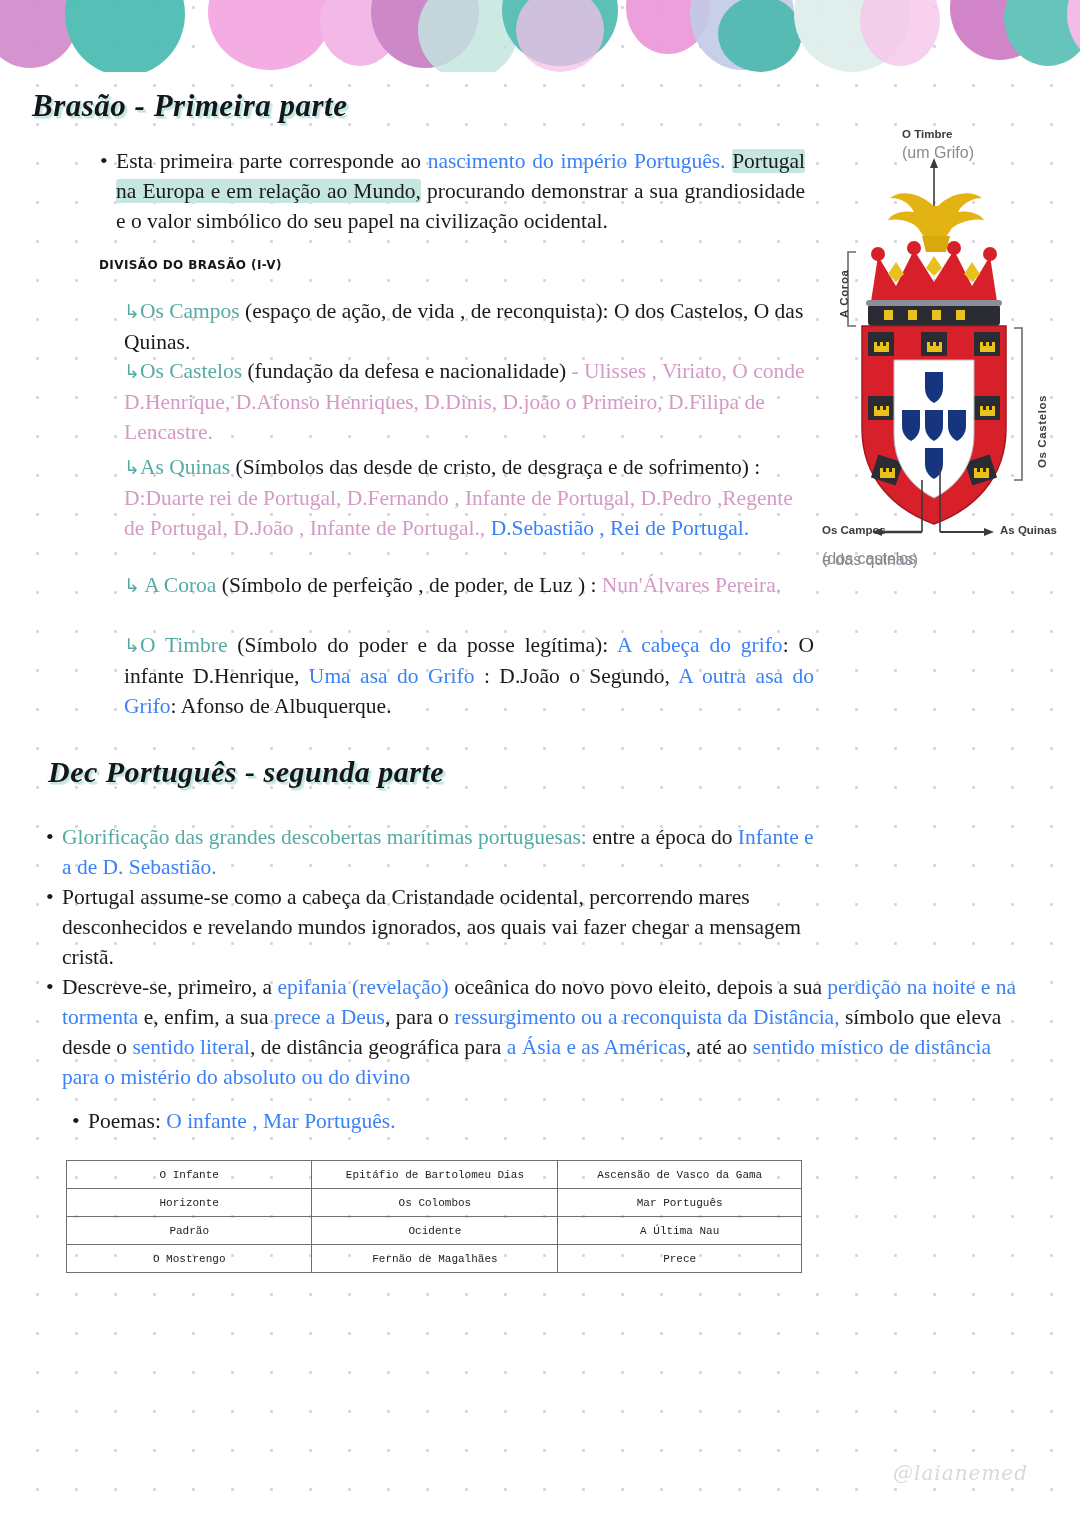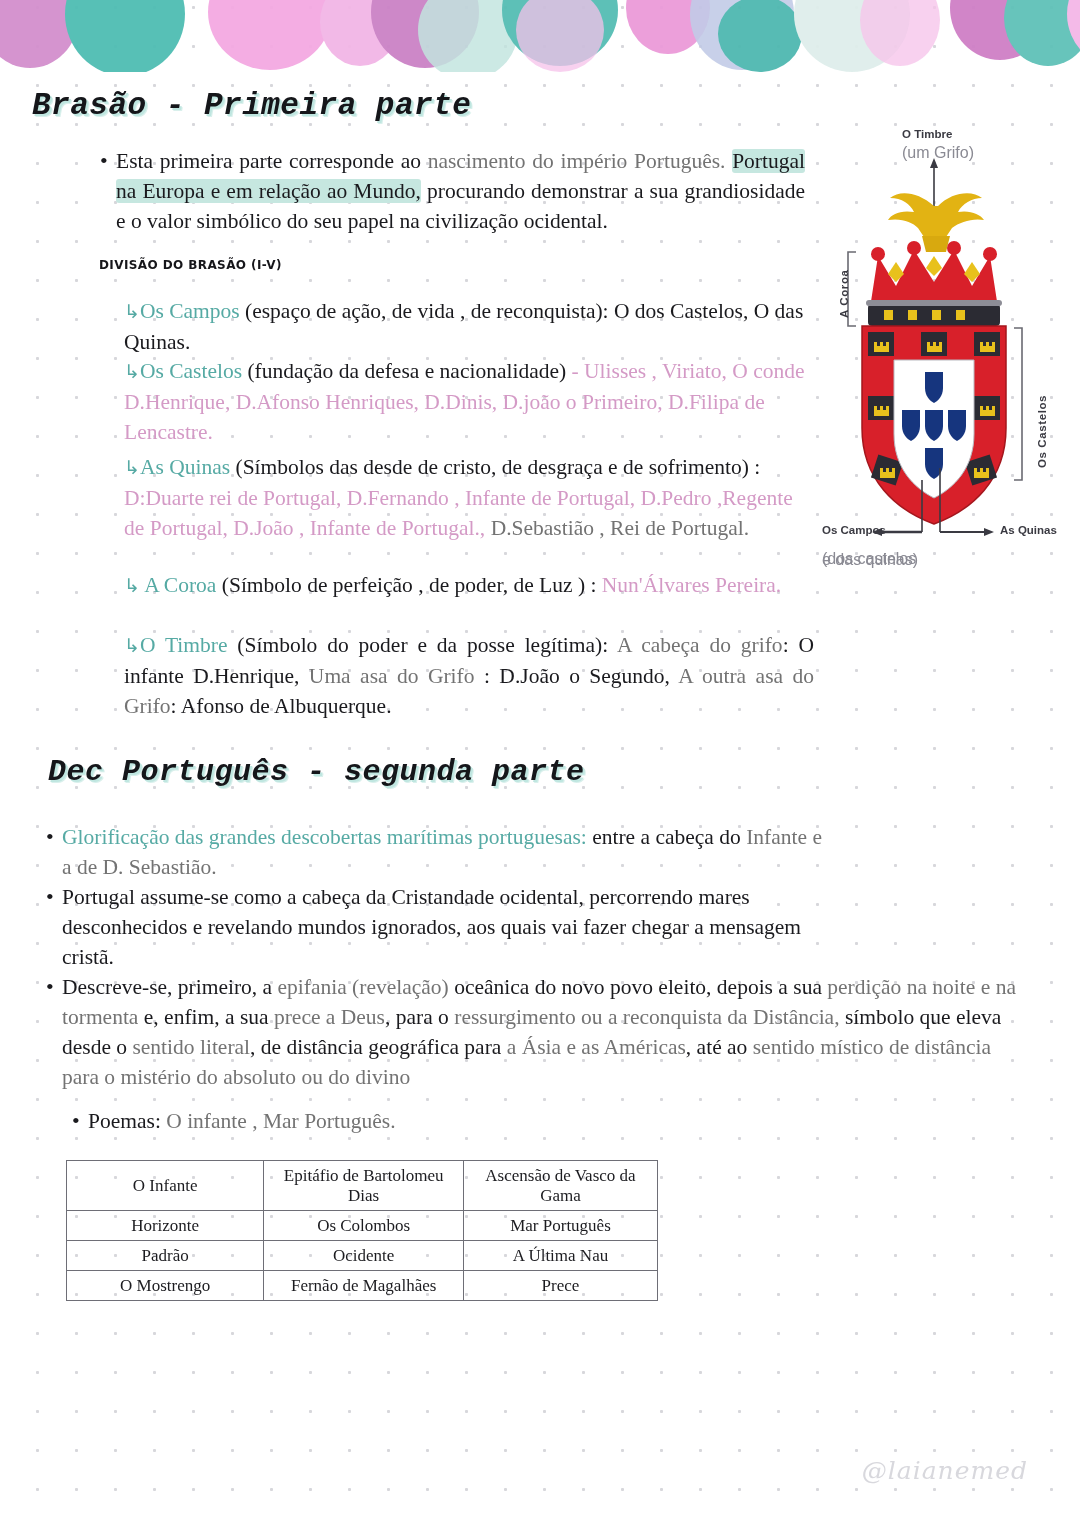--- a/index.html
+++ b/index.html
@@ -17,21 +17,21 @@
     background-position:18px 27px;
     opacity:.75;
     pointer-events:none;
   }
   
   .blob-header{position:absolute;left:0;top:0;width:1080px;height:72px;overflow:hidden;}
   
   .sheet{position:absolute;left:0;top:0;width:1080px;height:1527px;}
   h1.section-title{
     margin:0;position:absolute;
-    font-family:Liberation Mono, monospace;
+    font-family:Liberation Serif, serif;
     font-weight:700;font-style:italic;
     color:#15161a;
     letter-spacing:.5px;
     text-shadow:2px 2px 0 #bfe6e0, 3px 3px 0 #d9f0ec;
     white-space:nowrap;
   }
   #title-brasao{left:32px;top:88px;font-size:31px;}
   #title-mar{left:48px;top:755px;font-size:30px;}
 
   .body-text{
@@ -41,21 +41,21 @@
     line-height:30px;
   }
   .bullet-row{position:absolute;display:flex;}
   .bullet-dot{
     flex:0 0 auto;width:16px;color:#1a1a1e;font-size:22px;line-height:30px;
     text-align:left;
   }
   .bullet-body{flex:1 1 auto;}
   .justify{text-align:justify;text-justify:inter-word;}
 
-  .pink{color:#737373;}
+  .pink{color:#3b82f6;}
   .mauve{color:#d49ac6;}
   .teal{color:#56aaa4;}
   .mint-hl{background:#c6e7e0;border-radius:3px;box-decoration-break:clone;-webkit-box-decoration-break:clone;}
 
   h2.sub-title{
     margin:0;position:absolute;left:99px;top:258px;
     font-family:"DejaVu Sans", sans-serif;
     font-weight:700;font-size:12px;letter-spacing:.4px;
     color:#16161a;white-space:nowrap;
   }
@@ -72,37 +72,37 @@
     position:absolute;font-family:"Liberation Sans", sans-serif;
     font-weight:400;font-size:16px;color:#8a8a93;white-space:nowrap;
   }
   .coa-label.vert{
     transform:rotate(-90deg);transform-origin:left top;
     letter-spacing:.6px;
   }
 
   
   .poem-table{
-    position:absolute;left:66px;top:1160px;width:592px;
+    position:absolute;left:66px;top:1160px;width:736px;
     border-collapse:collapse;
-    font-family:Liberation Serif, serif;
-    font-size:17px;color:#1c1c20;
+    font-family:Liberation Mono, monospace;
+    font-size:11px;color:#1c1c20;
   }
   .poem-table td{
     border:1.6px solid #6e6e76;
     text-align:center;padding:4.5px 6px;height:18px;
   }
   .poem-table td:nth-child(1){width:246px;}
   .poem-table td:nth-child(2){width:246px;}
   .poem-table td:nth-child(3){width:244px;}
 
   .signature{
     position:absolute;right:52px;bottom:42px;
     font-family:"DejaVu Serif", serif;font-style:italic;
-    font-size:25px;color:#d8d8dd;letter-spacing:1px;
+    font-size:20px;color:#d8d8dd;letter-spacing:1px;
   }
 </style>
 </head>
 <body>
 
 <div class="paper-dots"></div>
 
 <div class="blob-header">
   <svg width="1080" height="72" viewBox="0 0 1080 72">
     <g opacity="0.95">
@@ -256,21 +256,21 @@
     <div class="coa-sub" style="left:0;top:422px;">(dos castelos</div>
     <div class="coa-sub" style="left:0;top:423px;">e das quinas)</div>
     <div class="coa-label" style="left:178px;top:396px;">As Quinas</div>
   </div>
 
   <h1 class="section-title" id="title-mar">Dec Português - segunda parte</h1>
 
   <div class="bullet-row body-text" style="left:46px;top:822px;width:780px;">
     <div class="bullet-dot">•</div>
     <div class="bullet-body">
-      <span class="teal">Glorificação das grandes descobertas marítimas portuguesas:</span><span> entre a cabeça do </span><span class="pink">Infante e a de D. Sebastião.</span>
+      <span class="teal">Glorificação das grandes descobertas marítimas portuguesas:</span><span> entre a época do </span><span class="pink">Infante e a de D. Sebastião.</span>
     </div>
   </div>
 
   <div class="bullet-row body-text" style="left:46px;top:882px;width:800px;">
     <div class="bullet-dot">•</div>
     <div class="bullet-body">Portugal assume-se como a cabeça da Cristandade ocidental, percorrendo mares desconhecidos e revelando mundos ignorados, aos quais vai fazer chegar a mensagem cristã.</div>
   </div>
 
   <div class="bullet-row body-text" style="left:46px;top:972px;width:970px;">
     <div class="bullet-dot">•</div>

